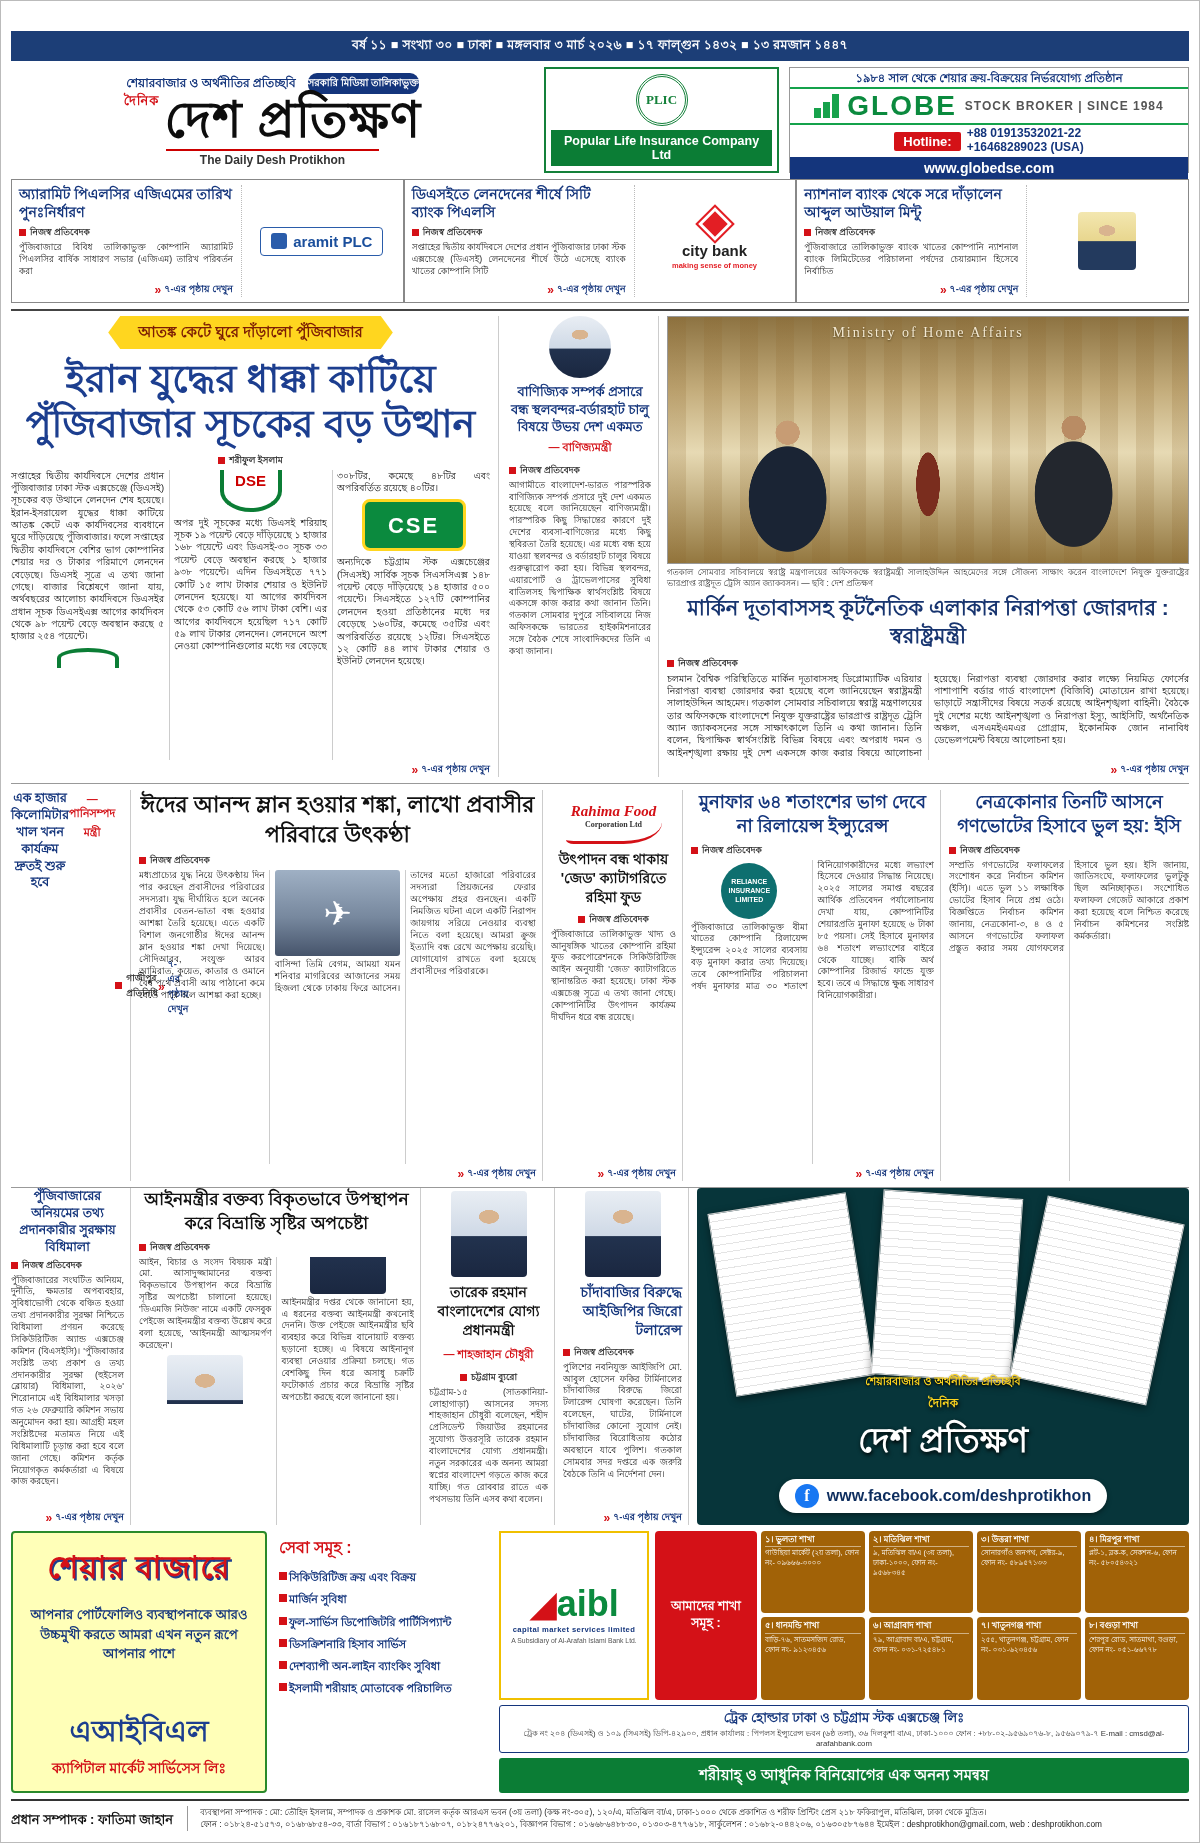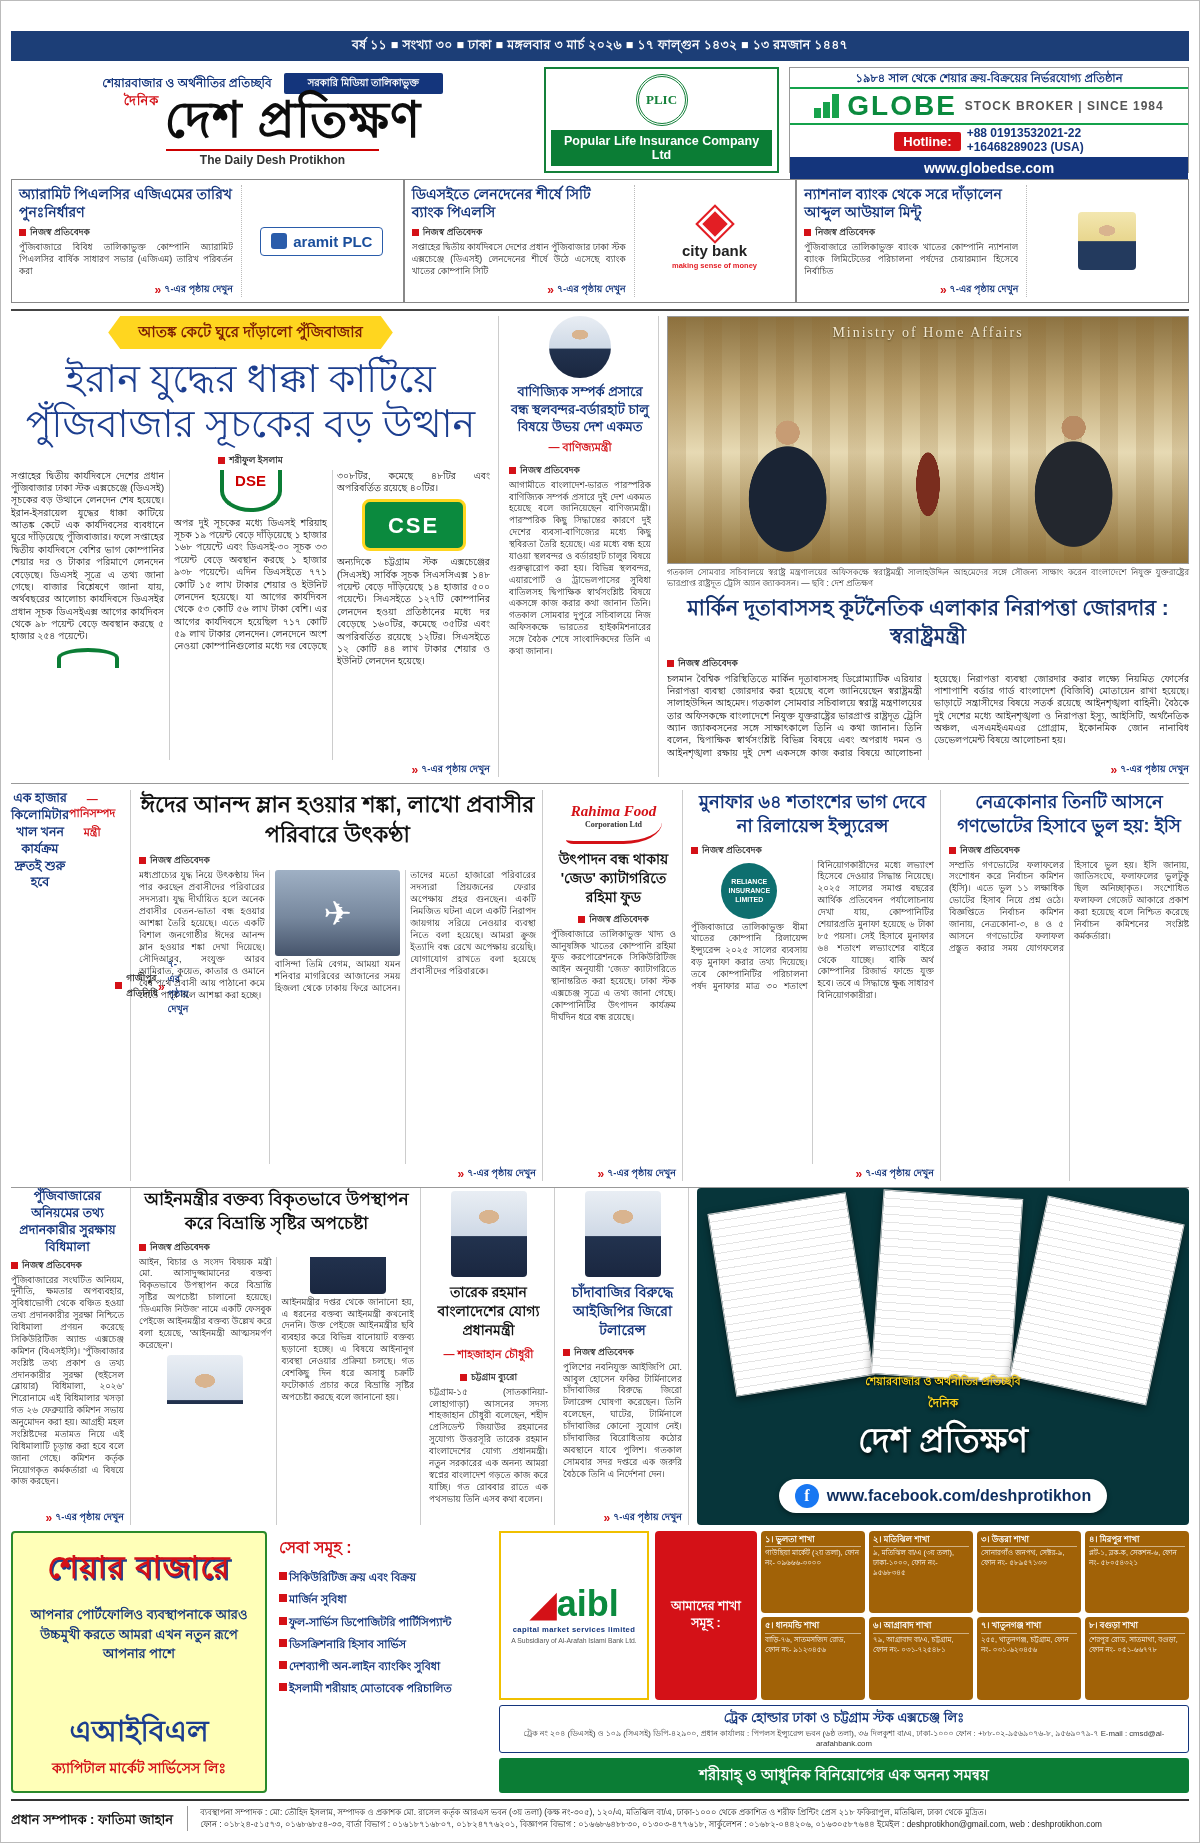--- a/index.html
+++ b/index.html
@@ -4,21 +4,21 @@
 <style>
 *{box-sizing:border-box;margin:0;padding:0}
 body{background:#dcdcdc;font-family:"Liberation Sans","DejaVu Sans",sans-serif;color:#111}
 .page{width:1200px;height:1843px;margin:0 auto;background:#fff;border:1px solid #bbb;padding:8px 10px;overflow:hidden}
 
 .topbar{background:#1c3e77;color:#fff;font-size:12.5px;font-weight:bold;text-align:center;padding:5px 0;letter-spacing:.3px;margin-top:22px}
 
 .header{display:flex;gap:10px;margin-top:6px;height:106px}
 .masthead{flex:1;text-align:center;display:flex;flex-direction:column;justify-content:center}
 .m-slogan-row{display:flex;justify-content:center;align-items:center;gap:12px;color:#14357c;font-size:12px;font-weight:bold}
-.m-badge{background:#14357c;color:#fff;font-size:10px;padding:2px 24px;border-radius:2px;font-weight:bold}
+.m-badge{background:#14357c;color:#fff;font-size:10px;padding:2px 0;border-radius:9px;font-weight:bold}
 .m-title{font-size:50px;font-weight:900;color:#0d0d0d;line-height:1.05;letter-spacing:1px}
 .m-daily{color:#d41117;font-size:13px;font-weight:bold;vertical-align:top;margin-right:5px}
 .m-sub{font-size:12px;color:#333;font-weight:bold;border-top:2px solid #c00;display:inline-block;align-self:center;padding:2px 34px 0;margin-top:2px}
 .plic-box{width:235px;border:2px solid #14813a;display:flex;flex-direction:column;align-items:center;justify-content:space-between;padding:5px;background:#fff}
 .plic-logo{width:52px;height:52px;border:3px double #14813a;border-radius:50%;display:flex;align-items:center;justify-content:center;color:#14813a;font-weight:900;font-size:13px;font-family:"Liberation Serif",serif}
 .plic-bar{background:#0b7d35;color:#fff;font-size:12.5px;font-weight:bold;width:100%;text-align:center;padding:4px 2px}
 .globe-box{width:400px;border:1px solid #999;display:flex;flex-direction:column}
 .globe-tag{font-size:11.5px;color:#14357c;font-weight:bold;text-align:center;padding:3px 8px 2px;line-height:1.25}
 .globe-mid{display:flex;align-items:center;justify-content:center;gap:8px;padding:1px 0;border:2px solid #14a24b;border-left:0;border-right:0}
 .globe-bars{display:flex;align-items:flex-end;gap:2px;height:24px}
@@ -45,21 +45,21 @@
 .city{display:flex;flex-direction:column;align-items:center;gap:2px}
 .city .dia{width:24px;height:24px;background:#e31e24;transform:rotate(45deg);border:3px solid #fff;outline:2px solid #e31e24}
 .city-name{font-weight:900;color:#222;font-size:15px;margin-top:4px}
 .city-tag{font-size:7.5px;color:#e31e24;font-weight:bold}
 .ph{background:radial-gradient(closest-side at 50% 30%,#d9b48f 26%,rgba(0,0,0,0) 27%),linear-gradient(180deg,#e9eef4 0%,#cfd9e6 52%,#22324e 53%,#1a2740 100%)}
 .ph-sq{width:58px;height:58px;border-radius:4px;background:radial-gradient(closest-side at 50% 32%,#d9b48f 28%,rgba(0,0,0,0) 29%),linear-gradient(180deg,#f3e7b0 0%,#e8d68e 50%,#233a5e 51%)}
 
 .band2{display:flex;gap:10px;margin-top:6px;height:468px;border-top:2px solid #444;padding-top:5px}
 .mainstory{width:488px;display:flex;flex-direction:column;border-right:1px solid #ccc;padding-right:8px}
 .kicker{align-self:center;background:#ffd61f;color:#7c1d04;font-weight:900;font-size:15px;padding:4px 30px;clip-path:polygon(12px 0,calc(100% - 12px) 0,100% 50%,calc(100% - 12px) 100%,12px 100%,0 50%)}
-.main-hl{font-size:38px;line-height:1.18;font-weight:400;color:#1c3e8f;text-align:center;margin:8px 0 4px}
+.main-hl{font-size:38px;line-height:1.18;font-weight:700;color:#1c3e8f;text-align:center;margin:8px 0 4px}
 .main-by{justify-content:center}
 .main-body{flex:1;column-count:3;column-gap:10px;column-rule:1px solid #ccc;font-size:9.3px;text-align:justify;line-height:1.33;overflow:hidden}
 .dse-logo{width:62px;height:62px;border-radius:50%;border:4px solid #0b7d35;color:#c00;display:flex;align-items:center;justify-content:center;font-weight:900;font-size:15px;margin:5px auto;background:#fff}
 .cse-logo{width:104px;height:52px;background:#0b8a3e;border-radius:8px;color:#fff;display:flex;align-items:center;justify-content:center;font-weight:900;font-size:22px;margin:5px auto;border:3px solid #ffd61f;letter-spacing:2px}
 .right2{flex:1;display:flex;gap:8px}
 .tradecol{width:150px;border-right:1px solid #ccc;padding-right:7px;display:flex;flex-direction:column}
 .pt{border-radius:50%}
 .pt-min{width:62px;height:62px;margin:0 auto 5px;flex:none}
 .trade-hl{font-size:13px;font-weight:bold;color:#14357c;text-align:center;line-height:1.35}
 .attr{color:#d41117;font-size:11px;text-align:center;font-weight:bold;margin:3px 0}
@@ -400,21 +400,21 @@
       <div class="hl-m-dark">তারেক রহমান বাংলাদেশের যোগ্য প্রধানমন্ত্রী</div>
       <div class="attr">— শাহজাহান চৌধুরী</div>
       <div class="rep" style="justify-content:center">
           <span class="rep-ic"></span>
           <span>চট্টগ্রাম ব্যুরো</span>
         </div>
       <div class="small-body" style="text-align:justify">চট্টগ্রাম-১৫ (সাতকানিয়া-লোহাগাড়া) আসনের সদস্য শাহজাহান চৌধুরী বলেছেন, শহীদ প্রেসিডেন্ট জিয়াউর রহমানের সুযোগ্য উত্তরসূরি তারেক রহমান বাংলাদেশের যোগ্য প্রধানমন্ত্রী। নতুন সরকারের এক অনন্য আমরা স্বপ্নের বাংলাদেশ গড়তে কাজ করে যাচ্ছি। গত রোববার রাতে এক পথসভায় তিনি এসব কথা বলেন।</div>
     </div>
     <div class="col-igp colrule">
       <div class="ph ph-port"></div>
-      <div class="hl-m-dark" style="color:#14357c;text-align:center">চাঁদাবাজির বিরুদ্ধে আইজিপির জিরো টলারেন্স</div>
+      <div class="hl-m-dark" style="color:#14357c;text-align:right">চাঁদাবাজির বিরুদ্ধে আইজিপির জিরো টলারেন্স</div>
       <div class="rep">
           <span class="rep-ic"></span>
           <span>নিজস্ব প্রতিবেদক</span>
         </div>
       <div class="small-body">পুলিশের নবনিযুক্ত আইজিপি মো. আবুল হোসেন ফকির টার্মিনালের চাঁদাবাজির বিরুদ্ধে জিরো টলারেন্স ঘোষণা করেছেন। তিনি বলেছেন, ঘাটের, টার্মিনালে চাঁদাবাজির কোনো সুযোগ নেই। চাঁদাবাজির বিরোধিতায় কঠোর অবস্থানে যাবে পুলিশ। গতকাল সোমবার সদর দপ্তরে এক জরুরি বৈঠকে তিনি এ নির্দেশনা দেন।</div>
       <div class="more">
           <span class="arr">»</span>
           <span>৭-এর পৃষ্ঠায় দেখুন</span>
         </div>
     </div>

